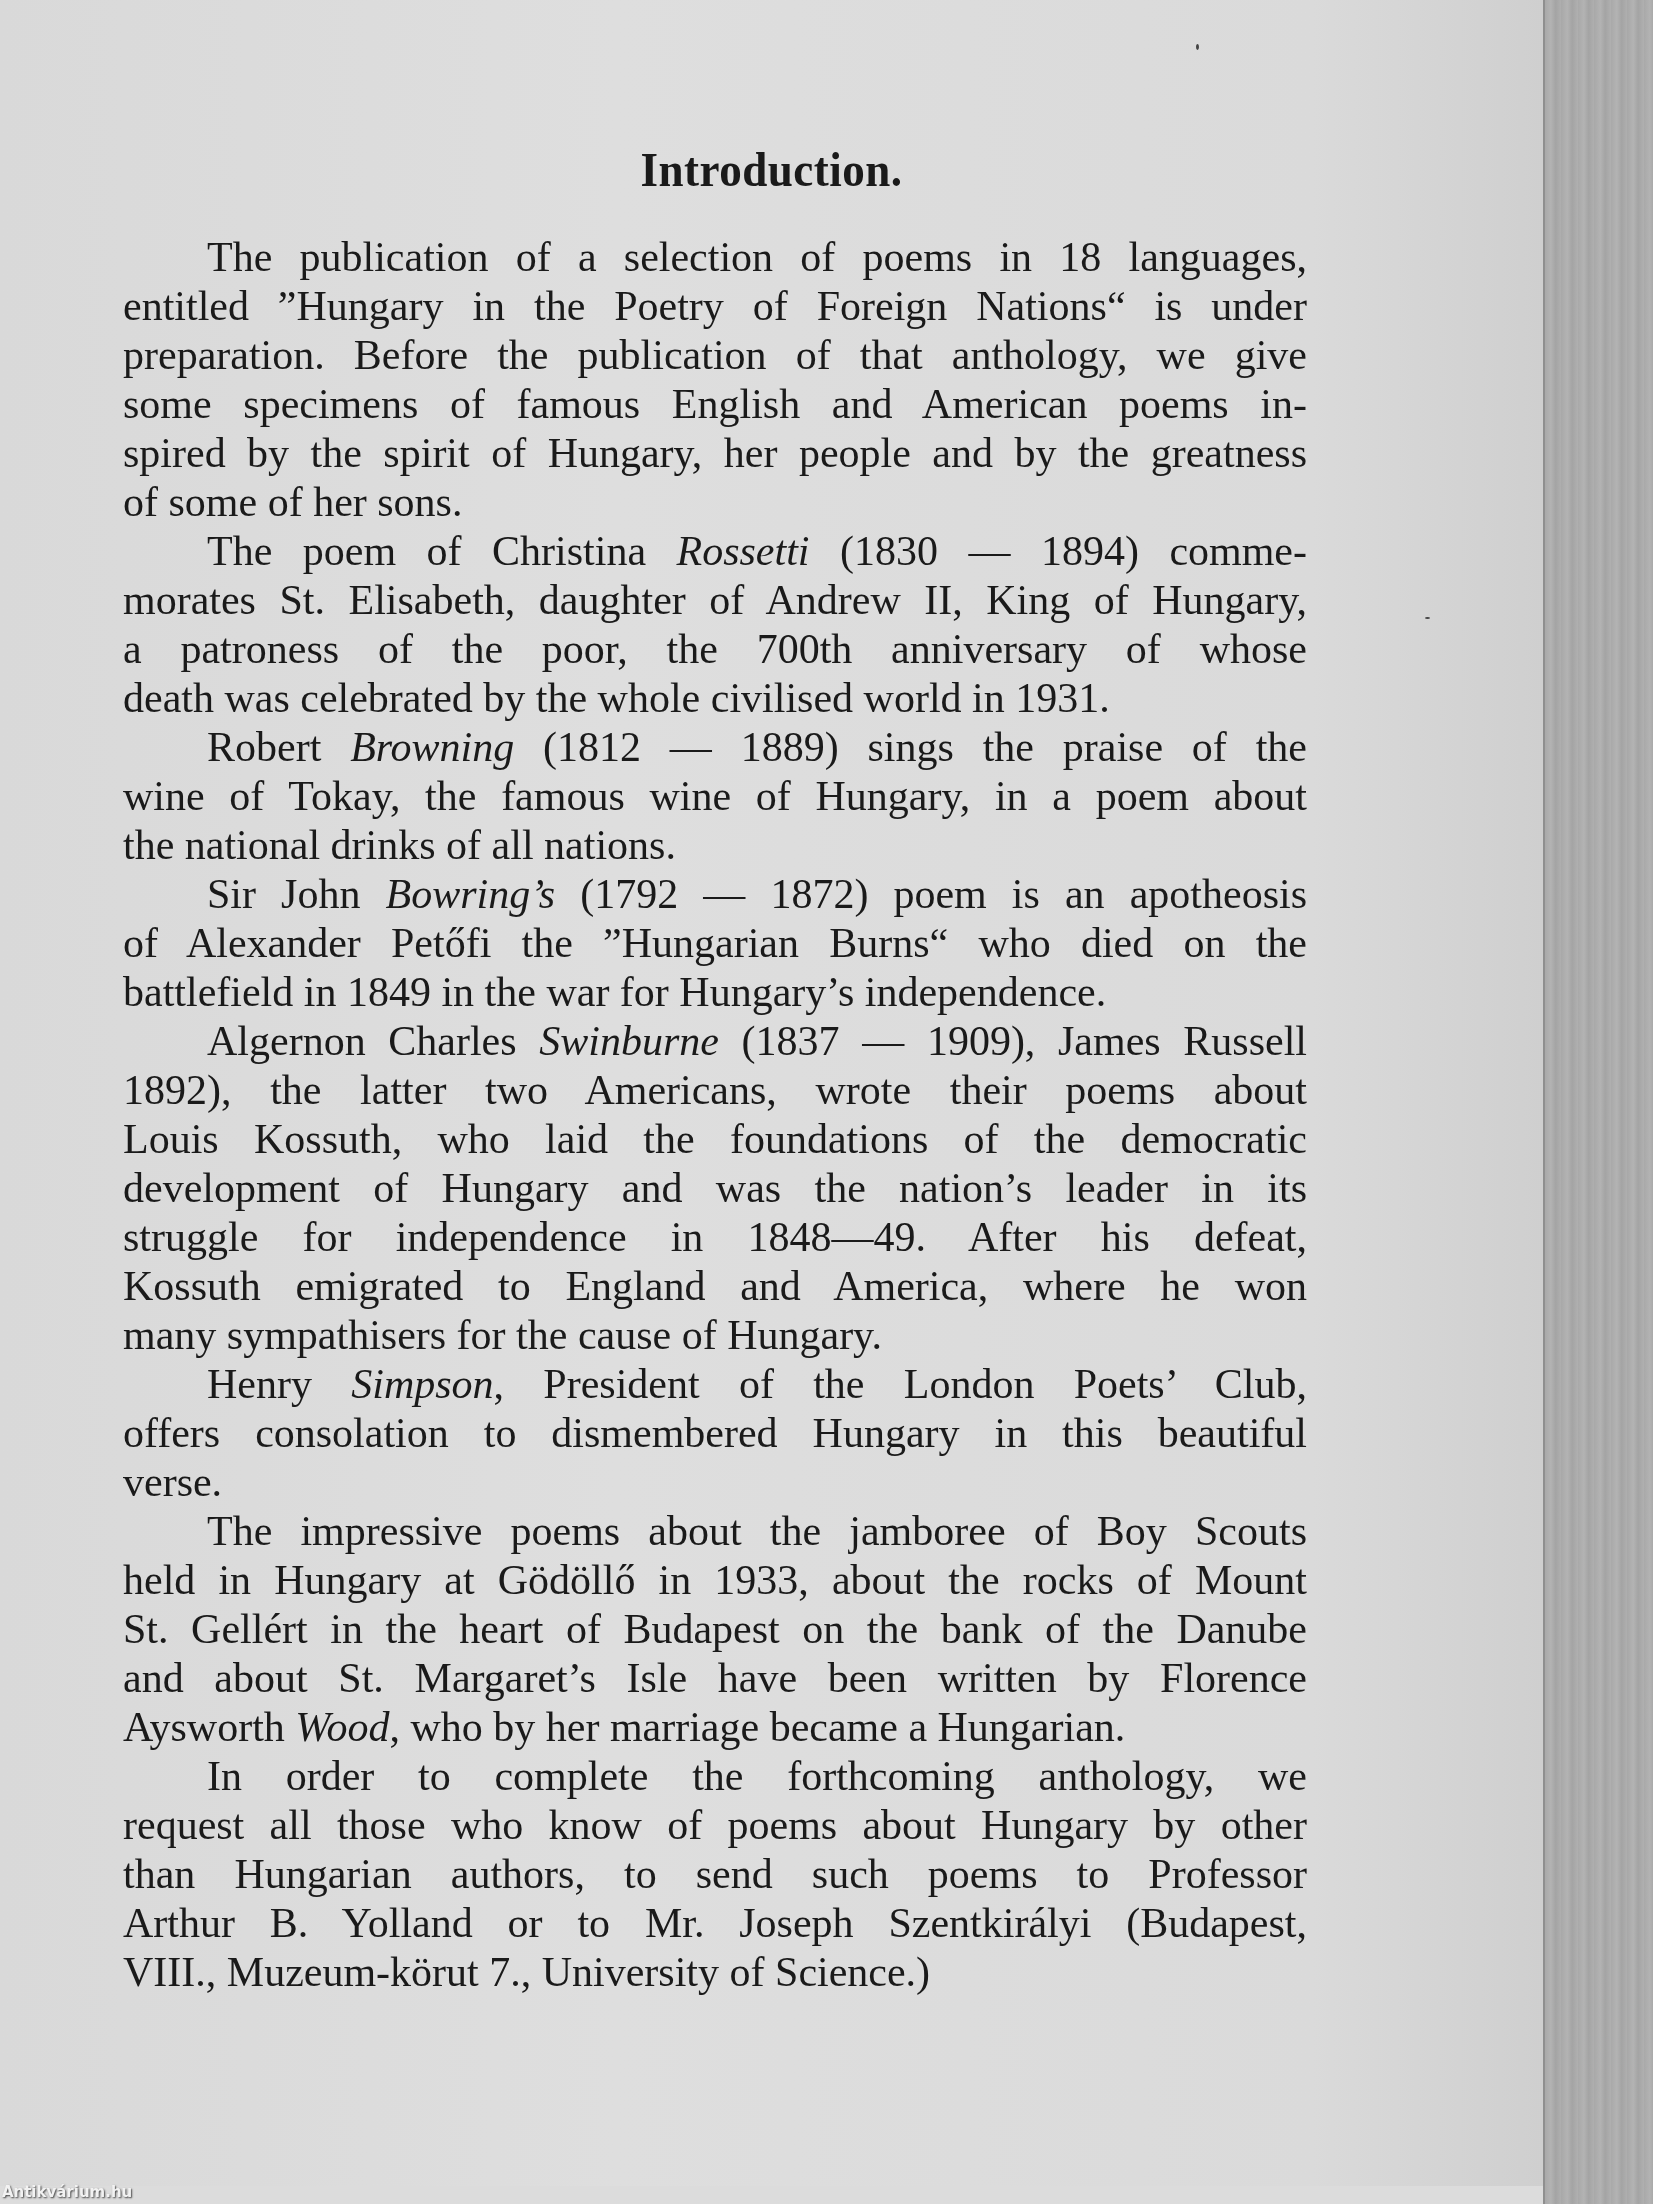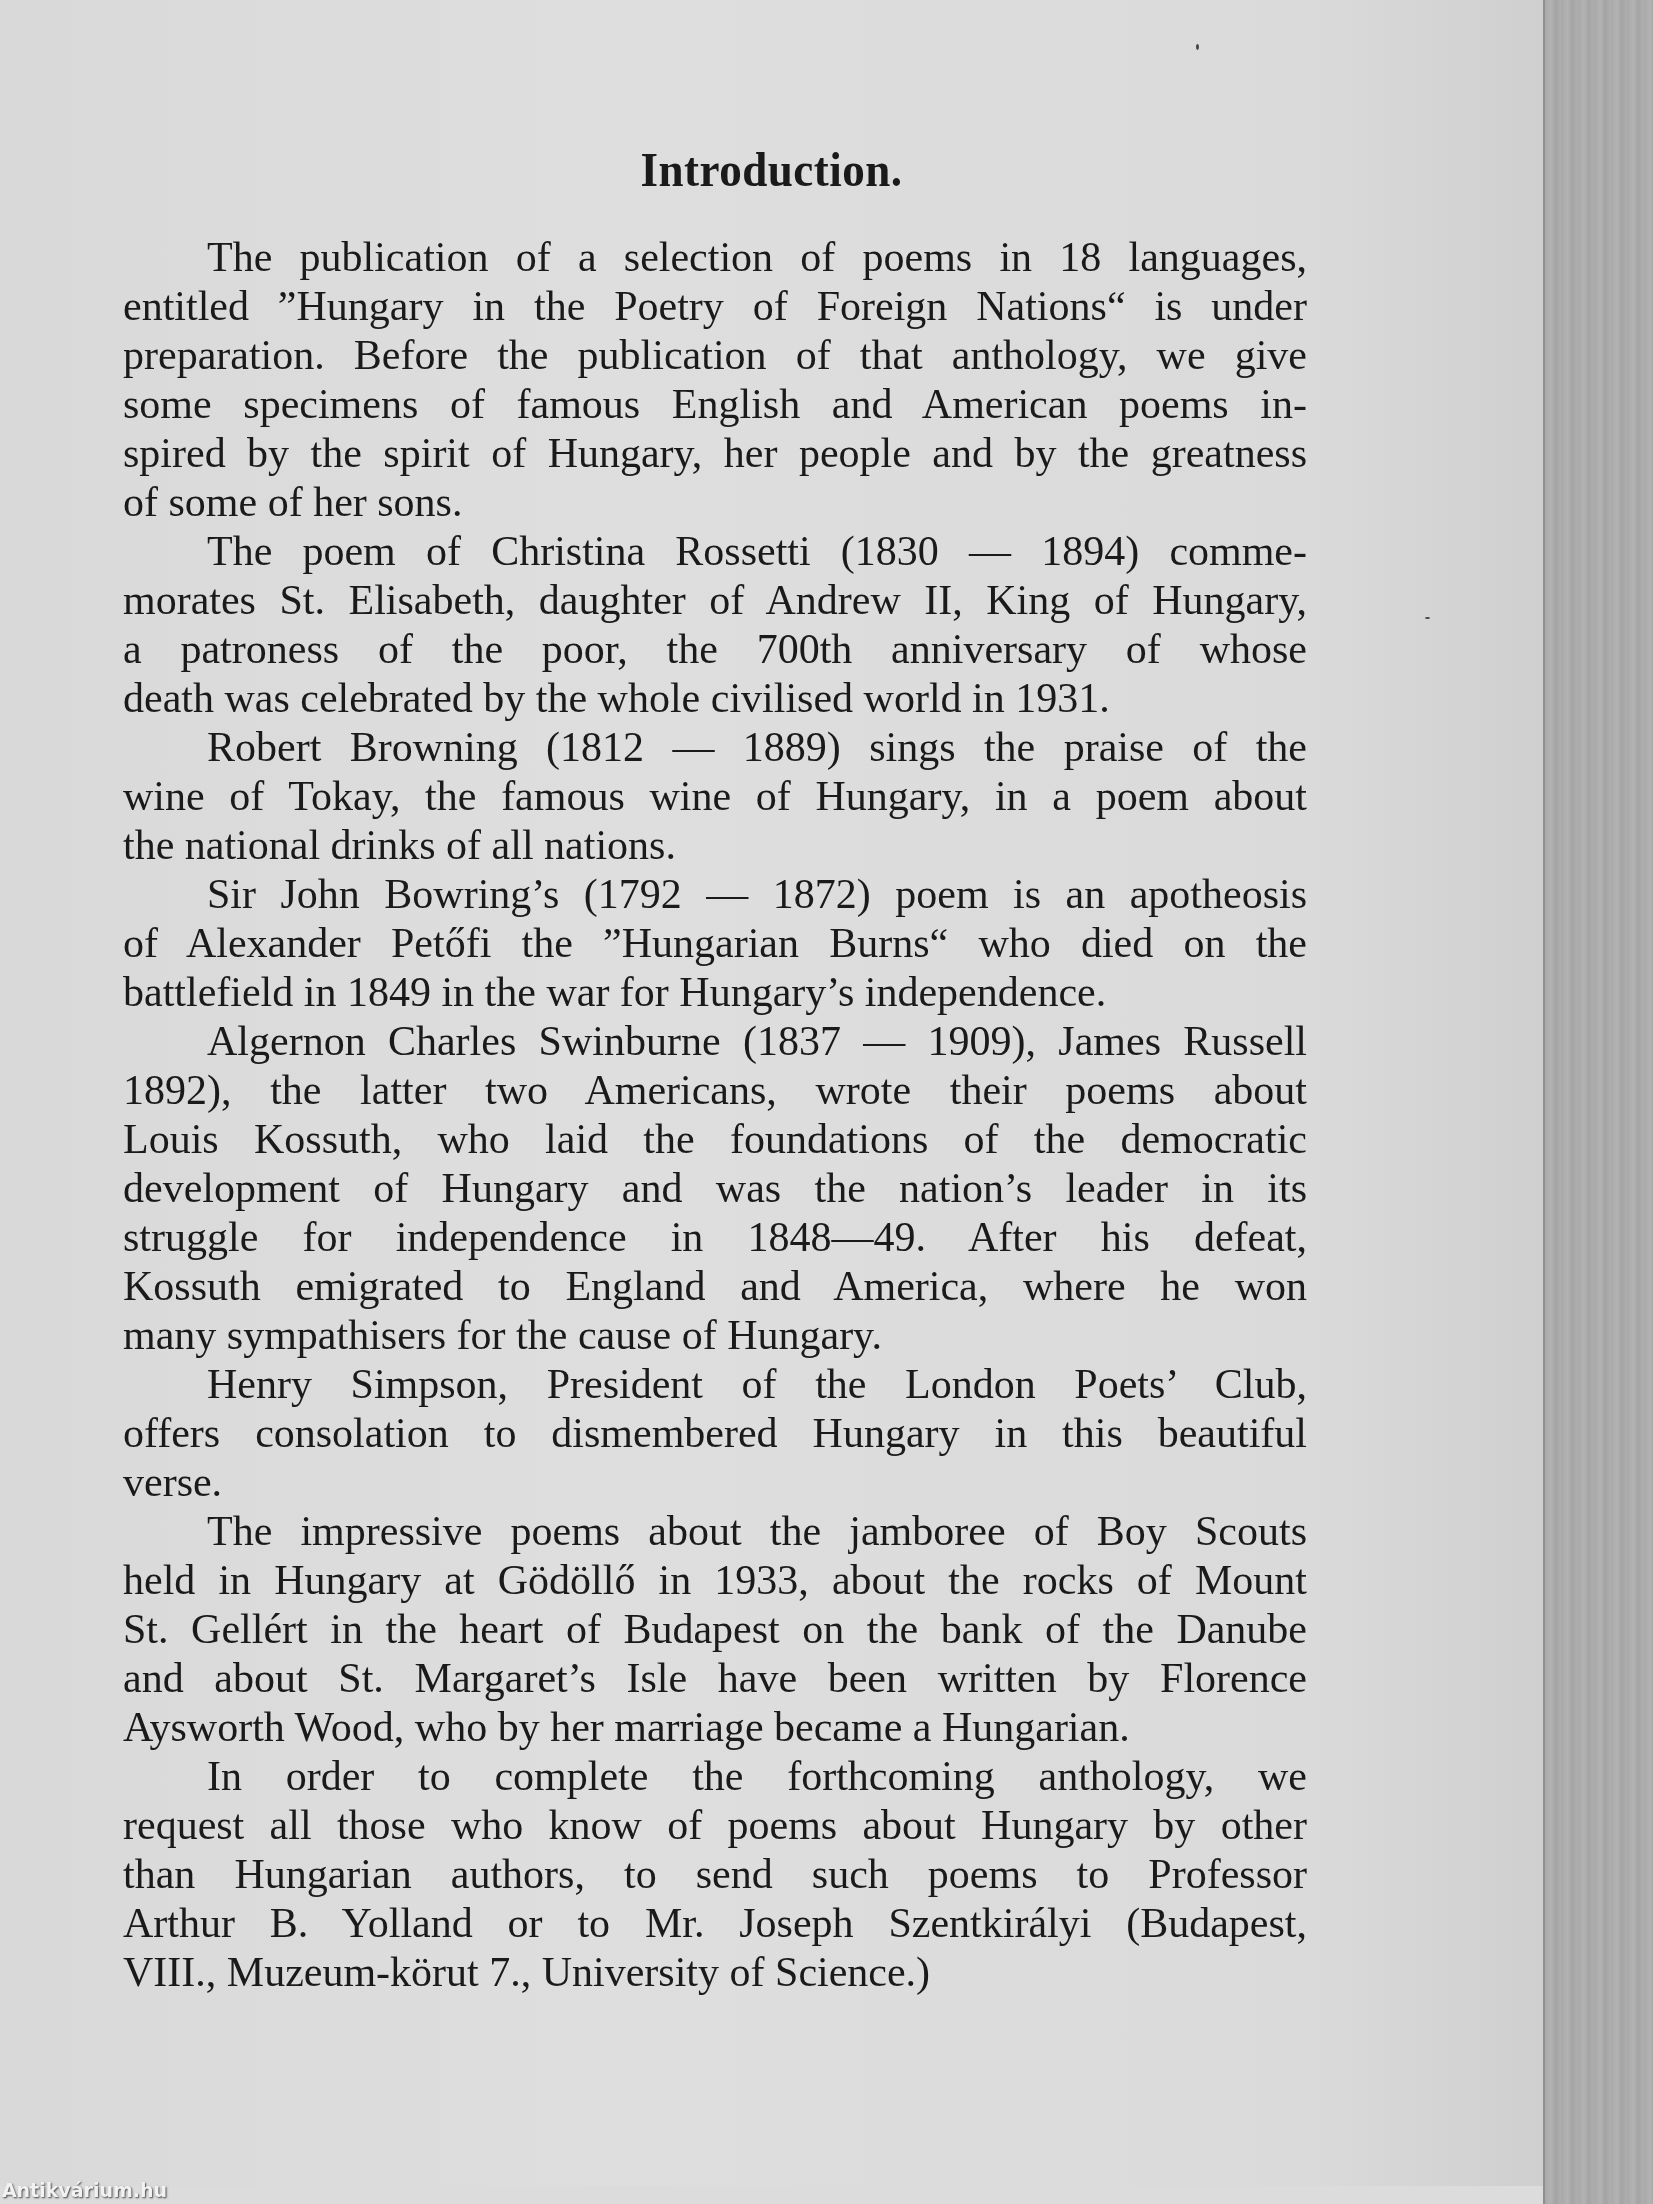--- a/index.html
+++ b/index.html
@@ -26,24 +26,24 @@
   .body {
     position: absolute; left: 123px; top: 233px; width: 1184px;
   }
   .line {
     display: block; height: 49px; line-height: 49px;
     font-size: 42px; text-align: justify; text-align-last: justify;
     white-space: nowrap; overflow: visible;
   }
   .line.last { text-align-last: left; }
   .line.indent { padding-left: 84px; }
-  .line span.it { }
+  .line span.it { font-style: italic; }
   .watermark {
     position: absolute; left: 1.9px; bottom: 3.9px;
-    font-family: "DejaVu Sans", sans-serif; font-weight: bold; font-size: 19px;
+    font-family: "DejaVu Sans", sans-serif; font-weight: bold; font-size: 15px;
     color: #f2f2f2; text-shadow: 1px 1px 1.9px #444;
   }
   .speck { position: absolute; background: #444; border-radius: 50%; }
 </style>
 </head>
 <body>
 
 <div class="page">
   <h1 class="title" style="margin:0;">Introduction.</h1>
   <div class="body" id="body-text">

